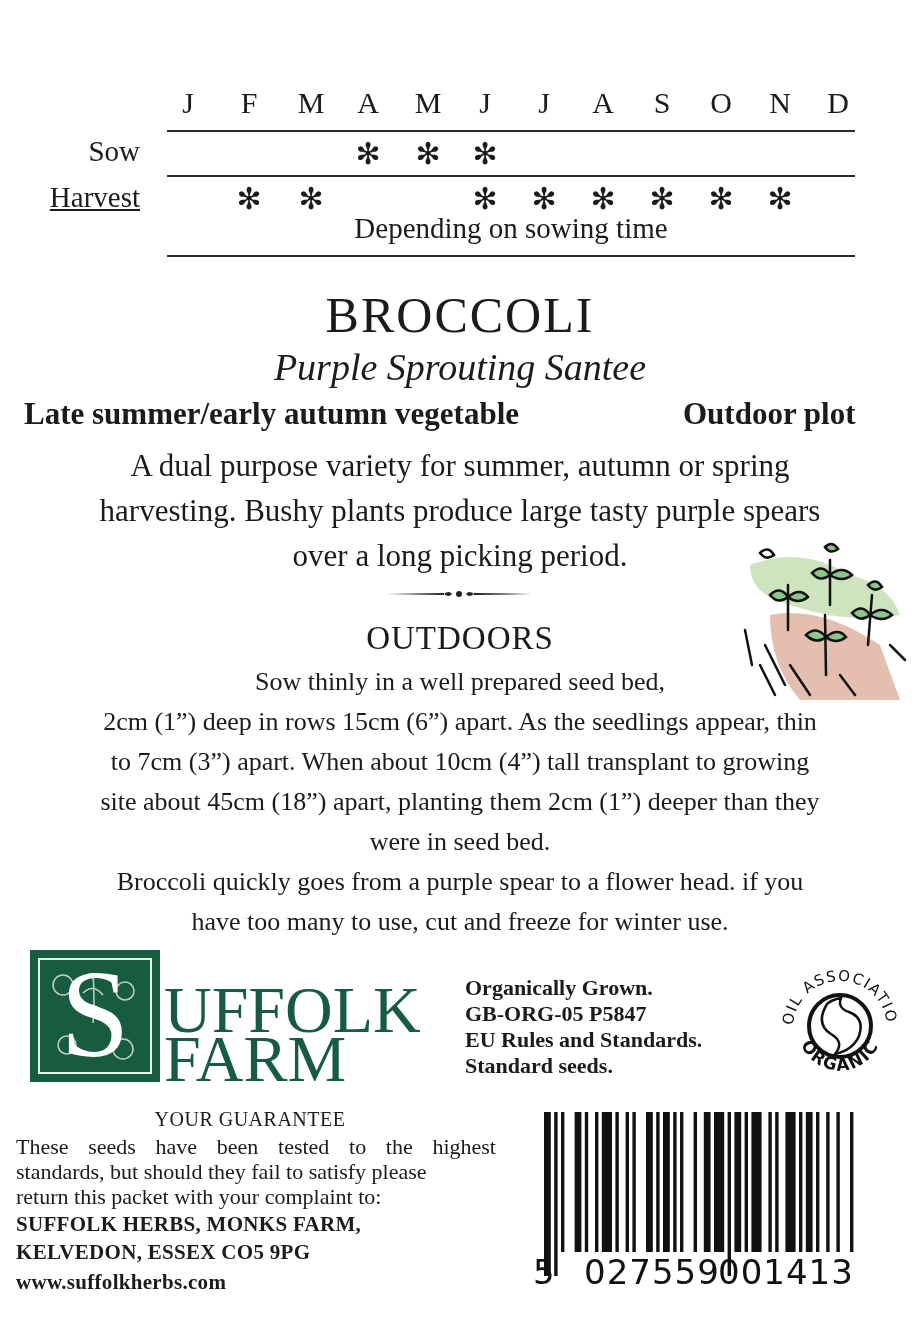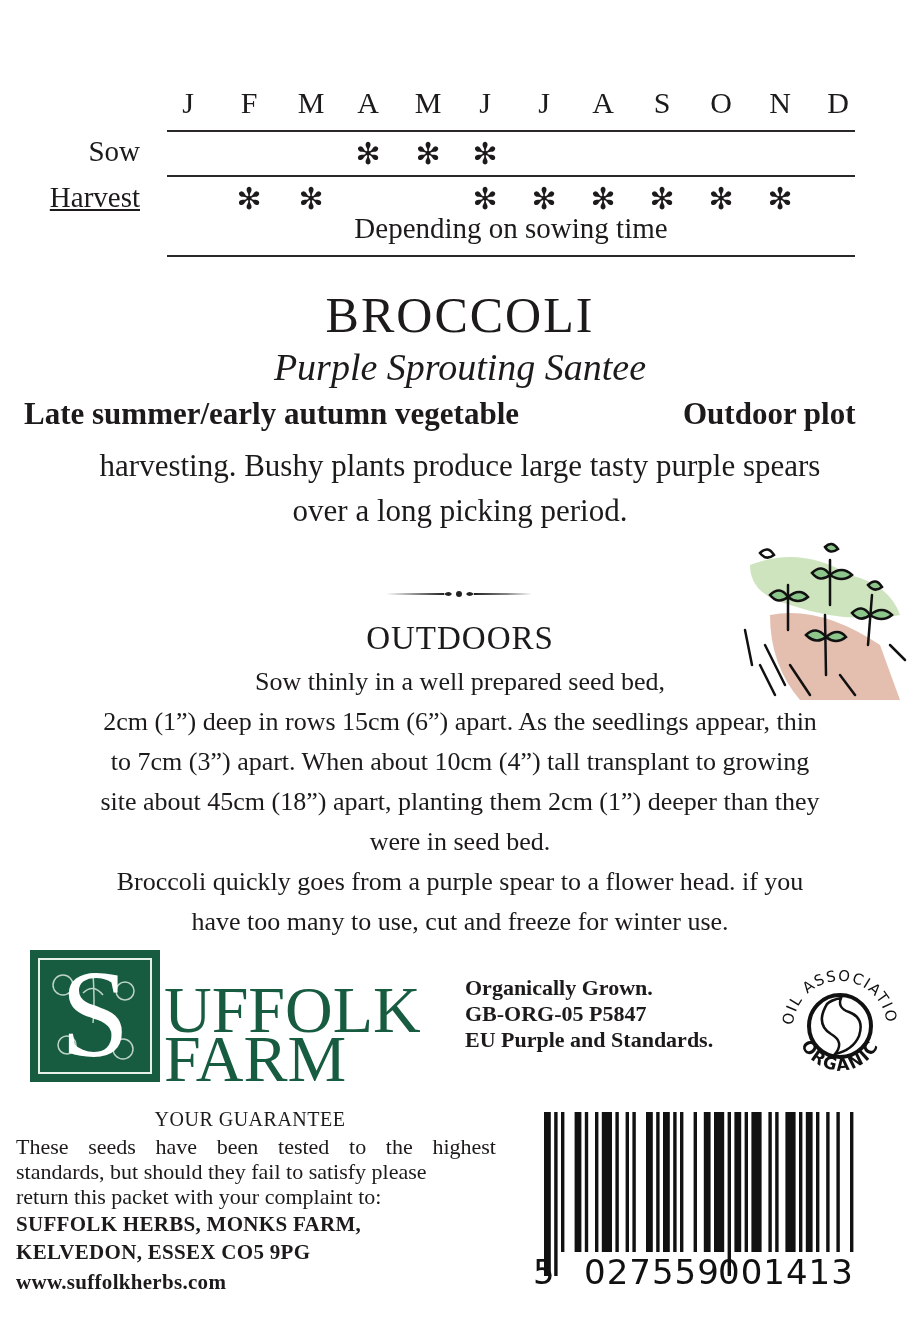--- a/index.html
+++ b/index.html
@@ -86,20 +86,21 @@
   <div class="cal-note">Depending on sowing time</div>
   <div class="rule" style="top:255px"></div>
 </div>
 
 <div class="title">BROCCOLI</div>
 <div class="subtitle">Purple Sprouting Santee</div>
 <div class="tagline" style="left:24px">Late summer/early autumn vegetable</div>
 <div class="tagline" style="left:683px">Outdoor plot</div>
 
 <div class="desc">
+  <div>A dual purpose variety for summer, autumn or spring</div>
   <div>harvesting. Bushy plants produce large tasty purple spears</div>
   <div>over a long picking period.</div>
 </div>
 
 <svg class="divider" viewBox="0 0 146 8">
   <path d="M0 4 L58 3 L58 5 Z" fill="#222"></path>
   <path d="M146 4 L88 3 L88 5 Z" fill="#222"></path>
   <path d="M58 4 Q63 0 66 4 Q63 8 58 4 Z" fill="#222"></path>
   <circle cx="73" cy="4" r="3" fill="#222"></circle>
   <path d="M88 4 Q83 0 80 4 Q83 8 88 4 Z" fill="#222"></path>
@@ -157,21 +158,22 @@
     </svg>
     <div class="logo-s">S</div>
   </div>
   <div class="logo-text" style="left:164px; top:966px;margin-top:11px;">UFFOLK</div>
   <div class="logo-text" style="left:164px; top:1026px;">FARM</div>
 </div>
 
 <div class="cert">
   <div>Organically Grown.</div>
   <div>GB-ORG-05 P5847</div>
-  <div>EU Purple and Standards.</div>
+  <div>EU Rules and Standards.</div>
+  <div>Standard seeds.</div>
 </div>
 
 <svg class="soil" viewBox="0 0 130 122">
   <defs>
     <path id="arcTop" d="M18 66 A47 47 0 1 1 112 66"></path>
     <path id="arcBot" d="M26 82 A42 42 0 0 0 104 82"></path>
   </defs>
   <circle cx="65" cy="64" r="31" fill="none" stroke="#111" stroke-width="4"></circle>
   <path d="M52 42 Q40 62 56 72 Q70 80 60 92 Q78 88 84 74 Q90 56 74 50 Q62 46 66 36 Q56 38 52 42Z" fill="none" stroke="#111" stroke-width="2.5"></path>
   <text font-family="DejaVu Sans, sans-serif" font-size="15" fill="#111" letter-spacing="1.5">

